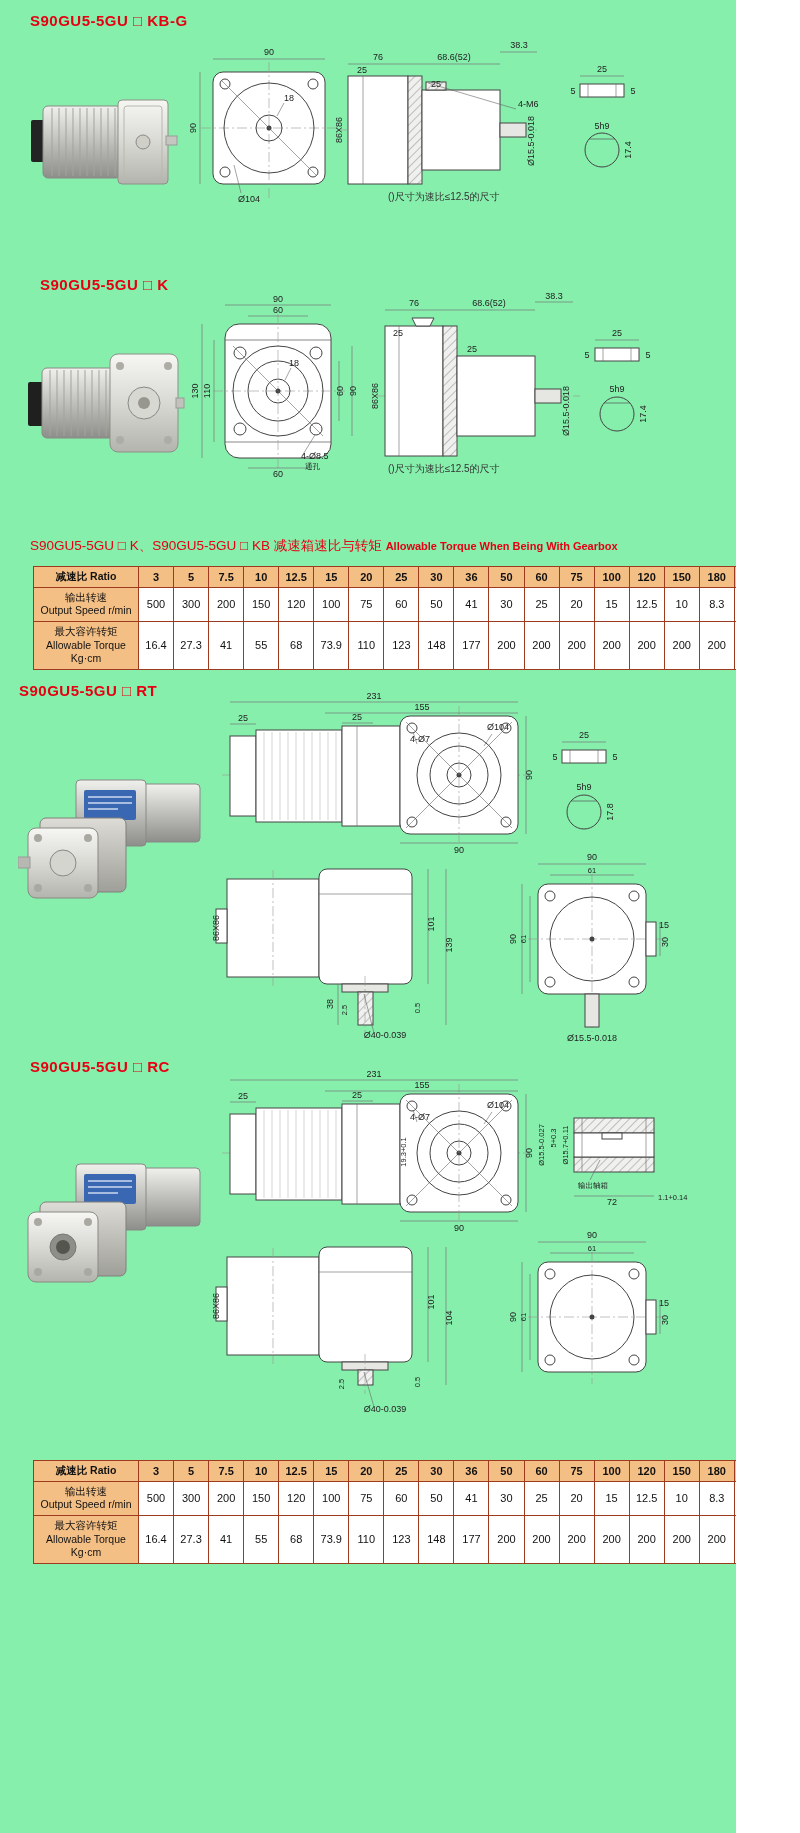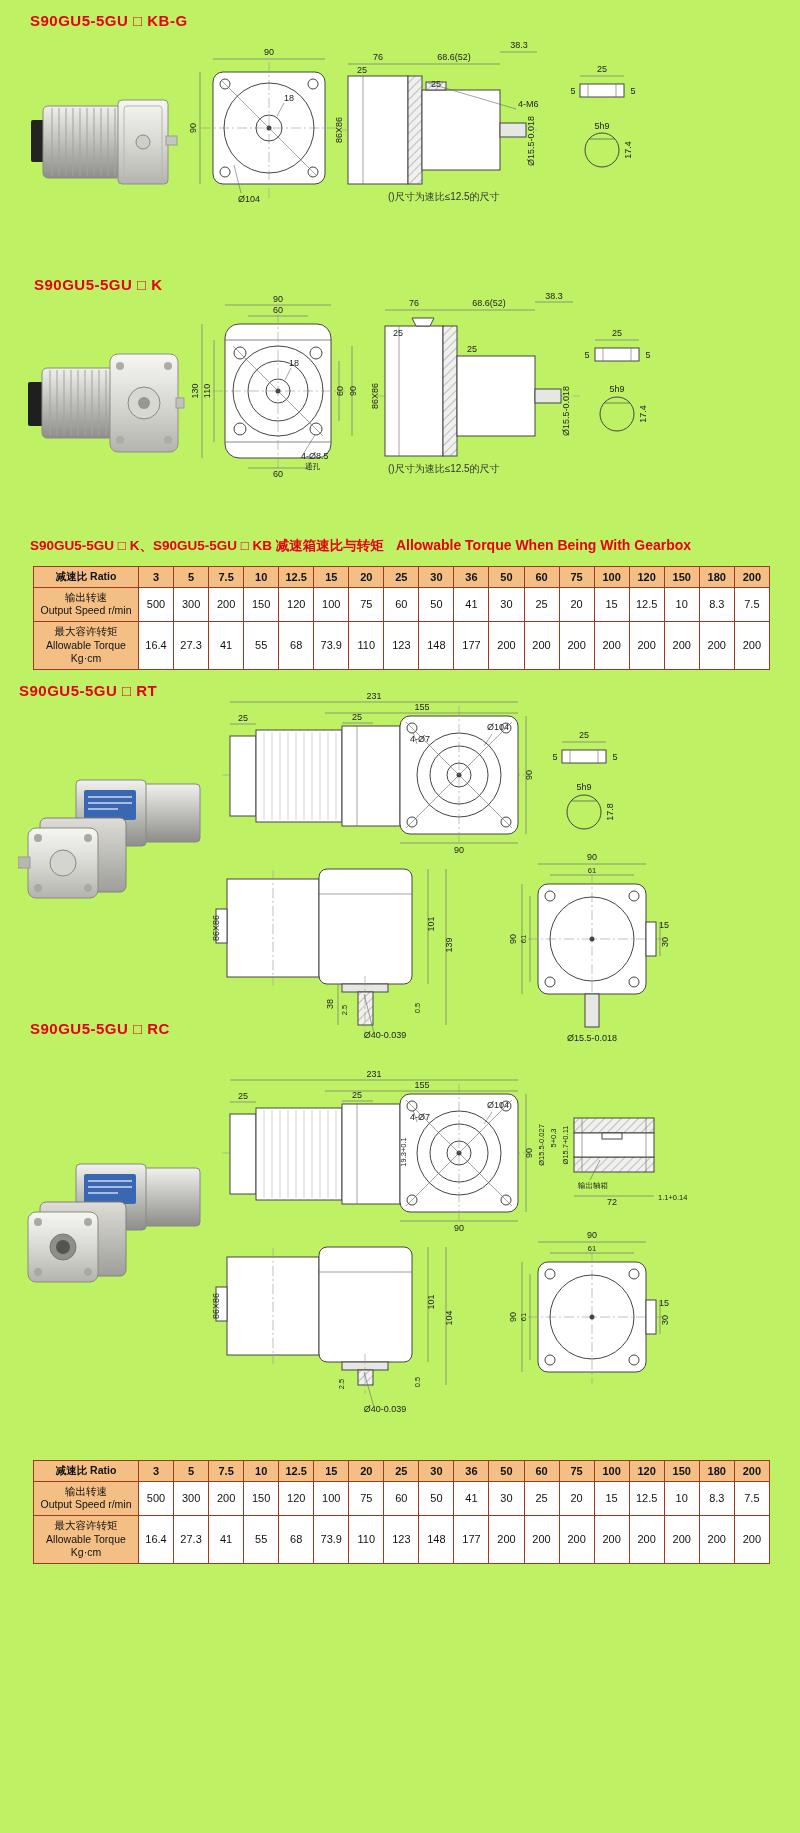--- a/index.html
+++ b/index.html
@@ -1,21 +1,21 @@
 <!DOCTYPE html>
 <html><head>
 <meta charset="utf-8">
 <style>
   html,body{margin:0;padding:0;background:#fff;}
   body{font-family:"Liberation Sans","DejaVu Sans",sans-serif;}
-  .page{position:relative;width:800px;height:1833px;background:#bef264;overflow:hidden;}
+  .page{position:relative;width:736px;height:1833px;background:#86efac;overflow:hidden;}
   .sec-title{position:absolute;color:#e60012;font-weight:bold;font-size:15px;letter-spacing:.5px;}
   .tbl-title{position:absolute;white-space:nowrap;}
-  .tbl-title .zh{color:#e60012;font-weight:bold;font-size:13.5px;}
-  .tbl-title .en{color:#e60012;font-weight:bold;font-size:14px;margin-left:12px;}
+  .tbl-title .zh{color:#e60012;font-weight:normal;font-size:13.5px;}
+  .tbl-title .en{color:#e60012;font-weight:bold;font-size:11px;margin-left:4px;}
   .note{position:absolute;font-size:10px;color:#333;}
   .photo{position:absolute;}
   .drawing{position:absolute;overflow:visible;}
   .drawing .ol{fill:#fff;stroke:#444;stroke-width:1;}
   .drawing .on{fill:none;stroke:#444;stroke-width:1;}
   .drawing .od{fill:#444;stroke:none;}
   .drawing .olh{fill:url(#hatch);stroke:#444;stroke-width:1;}
   .drawing .olf{fill:#e6e6e2;stroke:#444;stroke-width:1;}
   .drawing .ol0{fill:none;stroke:#555;stroke-width:.7;}
   .drawing .dl{stroke:#777;stroke-width:.7;fill:none;}
@@ -121,21 +121,21 @@
       <text x="388" y="60" text-anchor="middle">5</text>
       <text x="448" y="60" text-anchor="middle">5</text>
       <circle class="on" cx="417" cy="116" r="17"></circle>
       <line class="ol0" x1="404" y1="105" x2="430" y2="105"></line>
       <text x="417" y="95" text-anchor="middle">5h9</text>
       <text x="446" y="116" text-anchor="middle" transform="rotate(-90 446 116)">17.4</text>
     </g>
   </svg>
   <div class="note" style="left:388px;top:190px">()尺寸为速比≤12.5的尺寸</div>
 
-  <div class="sec-title" style="left:34px;top:276px">S90GU5-5GU □ K</div>
+  <div class="sec-title" style="left:40px;top:276px">S90GU5-5GU □ K</div>
 
   <svg class="photo" style="left:26px;top:342px" width="160" height="118" viewBox="0 0 160 118">
     <rect x="2" y="40" width="16" height="44" rx="2" fill="#1f1f1f"></rect>
     <rect x="16" y="26" width="72" height="70" rx="5" fill="url(#gSteel)" stroke="#8a8a86"></rect>
     <path class="fin" d="M24 28V94M31 28V94M38 28V94M45 28V94M52 28V94M59 28V94M66 28V94M73 28V94M80 28V94" stroke="#a3a39d" fill="none"></path>
     <rect x="84" y="12" width="68" height="98" rx="8" fill="url(#gLight)" stroke="#8f8f88"></rect>
     <circle cx="94" cy="24" r="4" fill="#adada6"></circle>
       <circle cx="142" cy="24" r="4" fill="#adada6"></circle>
     <circle cx="94" cy="98" r="4" fill="#adada6"></circle>
       <circle cx="142" cy="98" r="4" fill="#adada6"></circle>
@@ -396,21 +396,21 @@
       <line class="dl" x1="468" y1="228" x2="468" y2="262"></line>
       <text x="476" y="248" text-anchor="middle" transform="rotate(-90 476 248)">30</text>
       <line class="dl" x1="330" y1="190" x2="330" y2="300"></line>
       <text x="324" y="245" text-anchor="middle" transform="rotate(-90 324 245)">90</text>
       <line class="dl" x1="338" y1="202" x2="338" y2="288"></line>
       <text x="334" y="245" text-anchor="middle" class="sm" transform="rotate(-90 334 245)">61</text>
       <text x="400" y="347" text-anchor="middle">Ø15.5-0.018</text>
     </g>
   </svg>
 
-  <div class="sec-title" style="left:30px;top:1020px">S90GU5-5GU □ RC</div>
+  <div class="sec-title" style="left:30px;top:1058px">S90GU5-5GU □ RC</div>
 
   <svg class="photo" style="left:18px;top:1150px" width="190" height="140" viewBox="0 0 190 140">
     <rect x="120" y="18" width="62" height="58" rx="4" fill="url(#gSteel)" stroke="#888"></rect>
     <rect x="58" y="14" width="70" height="66" rx="4" fill="url(#gSteel)" stroke="#888"></rect>
     <rect x="66" y="24" width="52" height="30" rx="2" fill="#3a67b2"></rect>
     <path d="M70 31h44M70 37h44M70 43h30" stroke="#cdd9ee" stroke-width="1.5" fill="none"></path>
     <rect x="22" y="52" width="86" height="74" rx="6" fill="url(#gMid)" stroke="#80807a"></rect>
     <rect x="10" y="62" width="70" height="70" rx="8" fill="url(#gLight)" stroke="#8a8a82"></rect>
     <circle cx="20" cy="72" r="4" fill="#a9a9a2"></circle>
       <circle cx="70" cy="72" r="4" fill="#a9a9a2"></circle>

